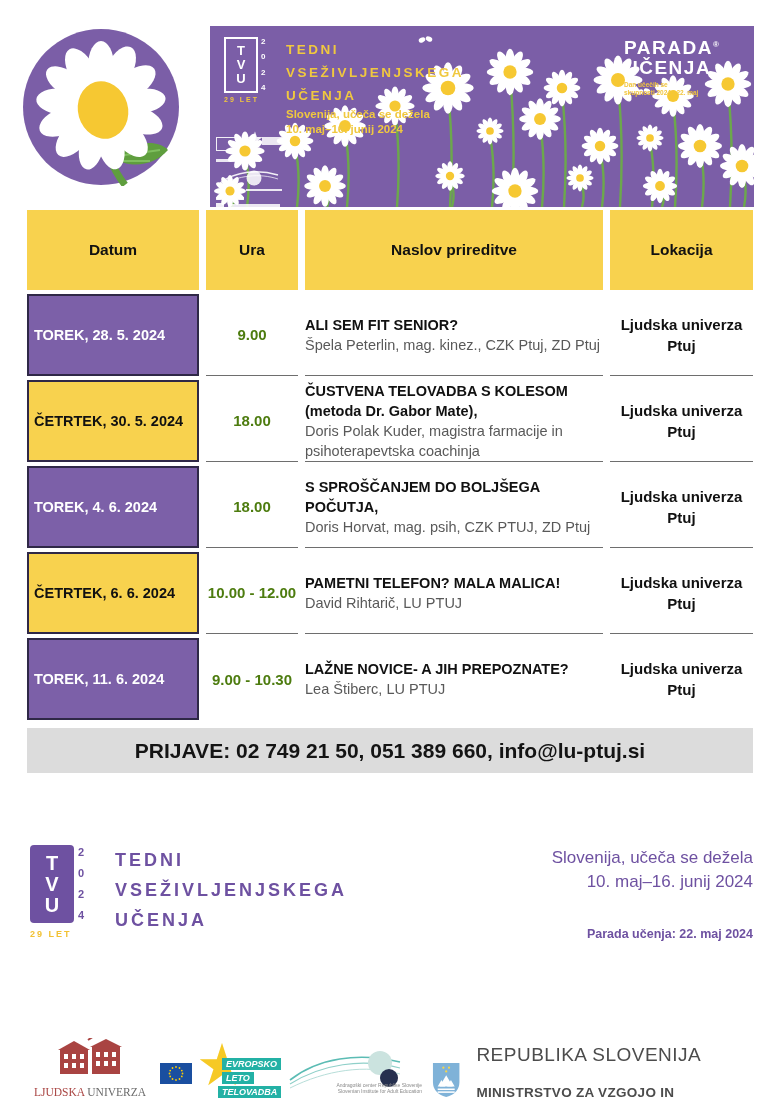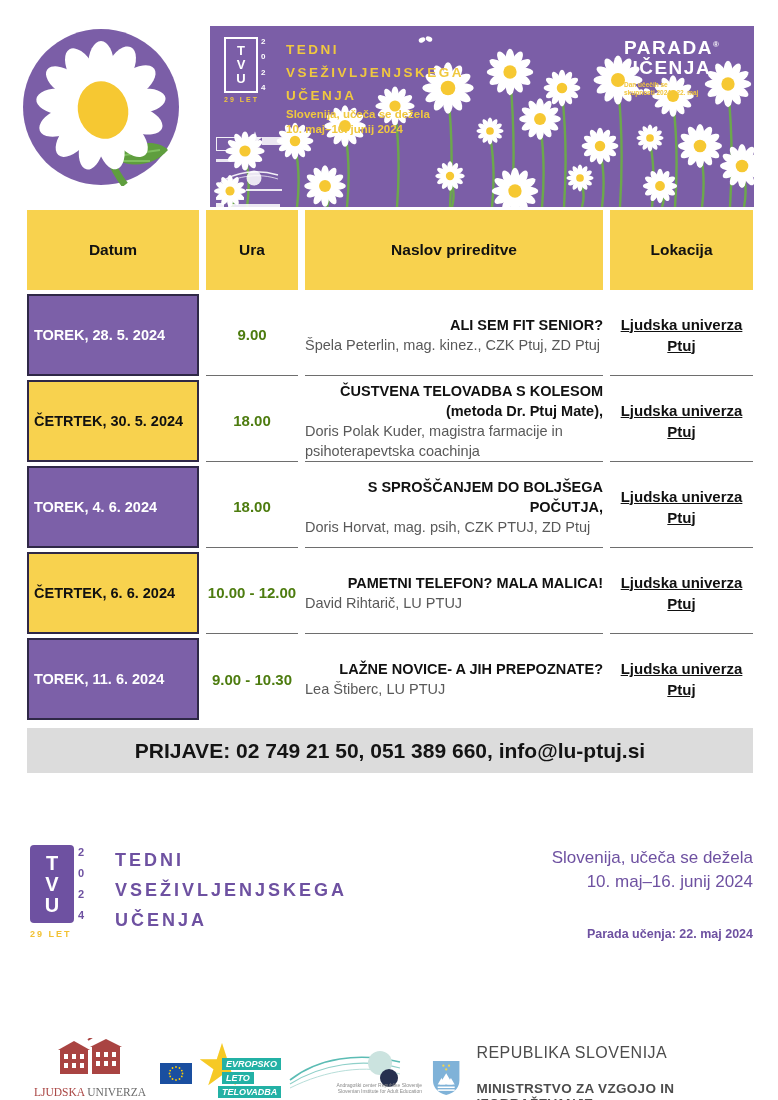--- a/index.html
+++ b/index.html
@@ -32,23 +32,23 @@
   .tgrid{display:grid;grid-template-columns:172px 92px 298px 143px;column-gap:7px;}
   #thead{height:80px;}
   #thead .hcell{background:#f8d24e;display:flex;align-items:center;justify-content:center;font-weight:bold;font-size:15.5px;color:#111;}
   .trow{height:82px;margin-top:4px;}
   .trow:first-of-type{margin-top:5px;}
   .date-cell{display:flex;align-items:center;padding-left:5px;box-sizing:border-box;font-weight:bold;font-size:14.5px;border:2.5px solid #2f2847;}
   .date-purple{background:#7c60a8;color:#fff;}
   .date-yellow{background:#f8d24e;color:#111;}
   .time-cell{display:flex;align-items:center;justify-content:center;font-weight:bold;font-size:15px;color:#4d7c0f;text-align:center;}
   .title-cell{display:flex;flex-direction:column;justify-content:center;font-size:14.5px;line-height:20px;}
-  .title-cell .tl{font-weight:bold;color:#111;text-align:right;}
+  .title-cell .tl{font-weight:bold;color:#111;}
   .title-cell .sp{color:#595959;}
-  .loc-cell{display:flex;align-items:center;justify-content:center;text-align:center;font-weight:bold;font-size:15px;line-height:21px;color:#111;padding:0 8px;box-sizing:border-box;text-decoration:underline;}
+  .loc-cell{display:flex;align-items:center;justify-content:center;text-align:center;font-weight:bold;font-size:15px;line-height:21px;color:#111;padding:0 8px;box-sizing:border-box;}
   .underlined{border-bottom:1.5px solid #6e6e6e;}
 
   
   #prijave-bar{position:absolute;left:27px;top:728px;width:726px;height:45px;background:#dcdcdc;display:flex;align-items:center;justify-content:center;font-weight:bold;font-size:21px;color:#141414;}
 
   
   #footer-tvu{position:absolute;left:27px;top:843px;width:726px;height:100px;}
   #ft-logo{position:absolute;left:3px;top:2px;display:flex;}
   .ft-box{background:#6e51a1;border-radius:4px;width:44px;height:78px;display:flex;flex-direction:column;align-items:center;justify-content:center;color:#fff;font-weight:bold;font-size:20px;line-height:21px;}
   .ft-digits{display:flex;flex-direction:column;justify-content:space-between;margin-left:4px;color:#6e51a1;font-weight:bold;font-size:11px;line-height:11px;padding:2px 0;}
@@ -67,21 +67,21 @@
   #lup-text .it{font-style:italic;}
   #euy{position:absolute;left:160px;top:22px;width:130px;height:46px;}
   #eu-flag{position:absolute;left:0;top:11px;width:32px;height:21px;background:#1a4fa0;}
   #eu-flag svg{position:absolute;left:0;top:0;}
   #star-big{position:absolute;left:36px;top:-16px;font-size:58px;color:#f6c40e;line-height:58px;opacity:.9;}
   .teal-tag{position:absolute;background:#23b1a5;color:#fff;font-weight:bold;font-style:italic;font-size:9px;padding:1px 4px;white-space:nowrap;}
   #acs{position:absolute;left:288px;top:20px;width:130px;height:45px;}
   #acs-text{position:absolute;right:-4px;top:32px;text-align:right;font-size:5px;color:#8a8a8a;line-height:6px;}
   #ministry{position:absolute;left:432px;top:14px;display:flex;align-items:center;}
   #ministry-text{margin-left:16px;color:#4c4c4c;}
-  #ministry-text .m1{font-size:16px;letter-spacing:.5px;}
+  #ministry-text .m1{font-size:19px;letter-spacing:.5px;}
   #ministry-text .m2{font-size:13.5px;font-weight:bold;letter-spacing:.3px;margin-top:19px;}
 </style>
 </head>
 <body>
 
 <div id="page">
 
   <svg id="flower-logo" viewBox="0 0 158 158">
     <circle cx="79" cy="79" r="78" fill="#7b5ea7"></circle>
     <path d="M80 100 C 84 130, 96 148, 103 157" stroke="#5f9e3e" stroke-width="7" fill="none"></path>
@@ -252,21 +252,21 @@
         <div class="sp">Špela Peterlin, mag. kinez., CZK Ptuj, ZD Ptuj</div>
       </div>
       <div class="loc-cell underlined">Ljudska univerza Ptuj</div>
     </div>
 
     <div class="trow tgrid">
       <div class="date-cell date-yellow">ČETRTEK, 30. 5. 2024</div>
       <div class="time-cell underlined">18.00</div>
       <div class="title-cell underlined">
         <div class="tl">ČUSTVENA TELOVADBA S KOLESOM</div>
-        <div class="tl">(metoda Dr. Ptuj Mate),</div>
+        <div class="tl">(metoda Dr. Gabor Mate),</div>
         <div class="sp">Doris Polak Kuder, magistra farmacije in</div>
         <div class="sp">psihoterapevtska coachinja</div>
       </div>
       <div class="loc-cell underlined">Ljudska univerza Ptuj</div>
     </div>
 
     <div class="trow tgrid">
       <div class="date-cell date-purple">TOREK, 4. 6. 2024</div>
       <div class="time-cell underlined">18.00</div>
       <div class="title-cell underlined">

